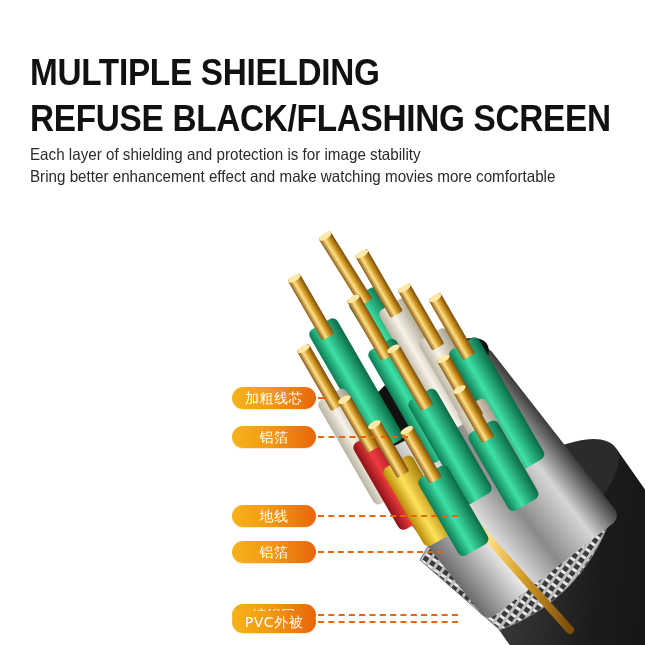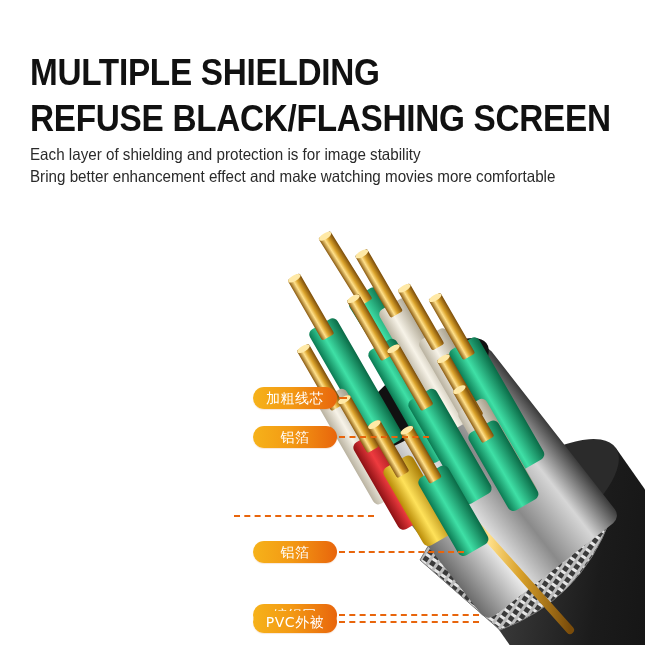--- a/index.html
+++ b/index.html
@@ -25,21 +25,20 @@
   .illustration { position: absolute; left: 0; top: 0; width: 645px; height: 645px; }
 
   .callout { position: absolute; left: 232px; height: 22px; display: flex; align-items: center; }
   .pill {
     width: 84px; height: 22px; border-radius: 11px;
     background: linear-gradient(90deg, #f6b21a 0%, #f39a14 45%, #e8650c 100%);
     color: #fff; font-size: 14px; line-height: 22px; text-align: center;
     font-family: "DejaVu Sans", "Liberation Sans", sans-serif;
     letter-spacing: 0.5px;
     box-shadow: 0 1px 1px rgba(200,90,0,0.15);
-    margin-left: 21px;
   }
   .leader { height: 0; border-top: 2px dashed #e8650c; margin-left: 2px; }
 </style>
 </head>
 <body>
 
 <div class="headline">
   <div>MULTIPLE SHIELDING</div>
   <div>REFUSE BLACK/FLASHING SCREEN</div>
 </div>
@@ -187,20 +186,21 @@
 
 <div class="callout" style="top:387px">
   <div class="pill">加粗线芯</div>
   <div class="leader" style="width:8px"></div>
 </div>
 <div class="callout" style="top:426px">
   <div class="pill">铝箔</div>
   <div class="leader" style="width:90px"></div>
 </div>
 <div class="callout" style="top:505px">
+  <div class="pill">地线</div>
   <div class="leader" style="width:140px"></div>
 </div>
 <div class="callout" style="top:541px">
   <div class="pill">铝箔</div>
   <div class="leader" style="width:125px"></div>
 </div>
 <div class="callout" style="top:604px">
   <div class="pill">编织网</div>
   <div class="leader" style="width:140px"></div>
 </div>

